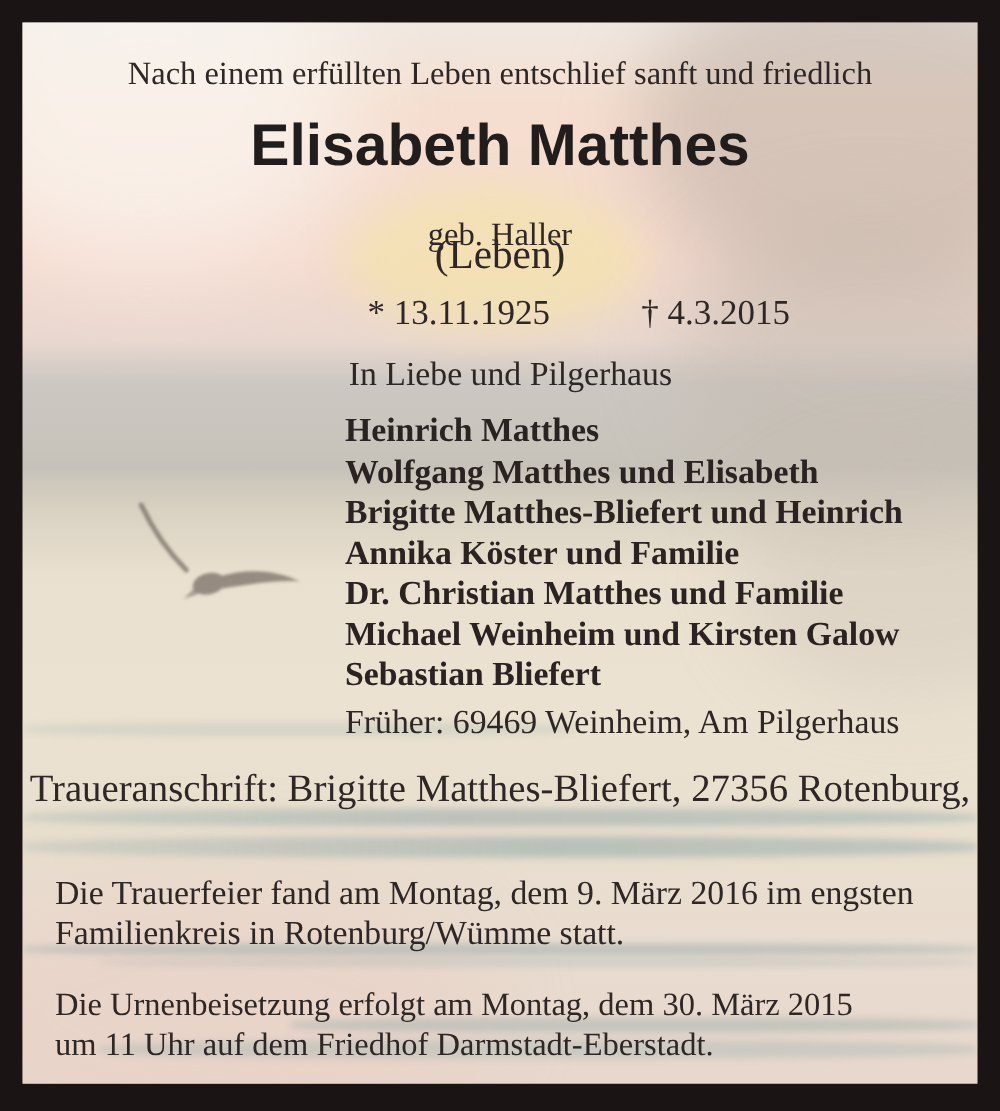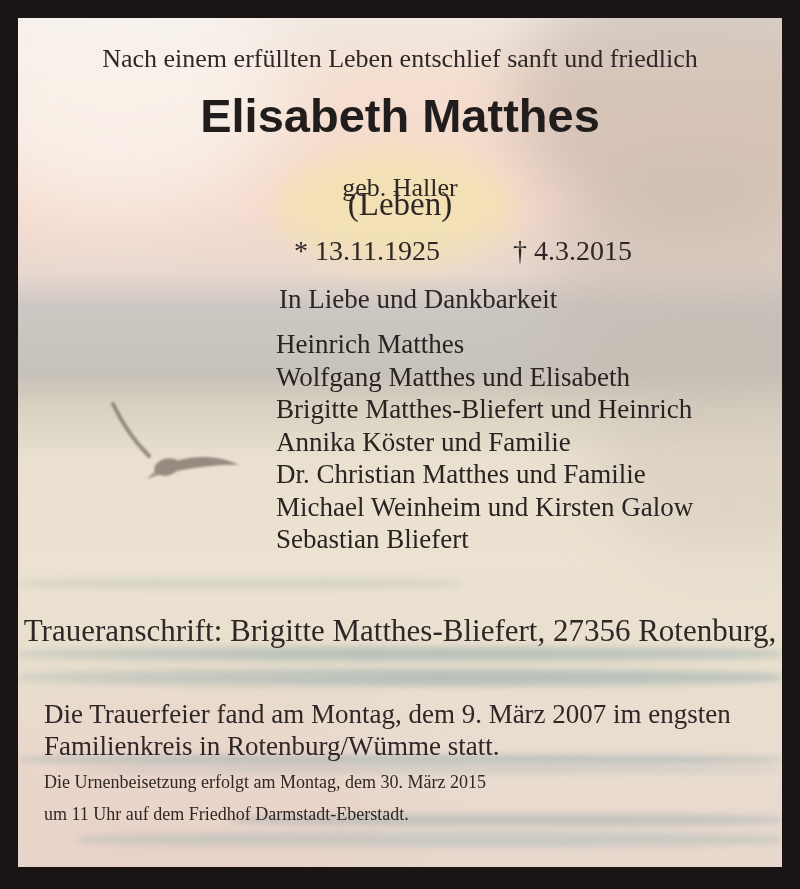--- a/index.html
+++ b/index.html
@@ -48,25 +48,25 @@
   .seagull{position:absolute;left:0;top:0;filter:blur(1.3px);pointer-events:none;}
   .txt{position:absolute;white-space:nowrap;}
   .center{left:0;right:0;text-align:center;}
   .intro{top:26px;font-size:26px;}
   .title{top:70px;font-family:"Liberation Sans","DejaVu Sans",sans-serif;font-weight:bold;font-size:47px;color:#211d1c;}
   .maiden{top:155px;font-size:26px;}
   .nickname{top:168px;font-size:33px;}
   .dates{top:217px;left:261px;font-size:28px;margin-left:15px;}
   .death-date{margin-left:73px;}
   .dedication{top:266px;left:261px;font-size:27px;}
-  .mourners{top:310px;left:258px;font-size:27px;font-weight:normal;line-height:32.5px;color:#2a2322;}
+  .mourners{top:310px;left:258px;font-size:27px;font-weight:bold;line-height:32.5px;color:#2a2322;}
   .former{top:544px;left:258px;font-size:27px;}
   .condolence{top:597px;font-size:31px;line-height:32.5px;}
   .funeral{top:681px;left:26px;font-size:27px;line-height:31.5px;}
-  .burial{top:749px;left:26px;font-size:18px;line-height:31.5px;}
+  .burial{top:770px;left:26px;font-size:26px;line-height:31.5px;}
 </style>
 </head>
 <body>
 
 <div class="frame">
   <div class="photo">
 
     <div class="layer glow-topleft"></div>
     <div class="layer cloud-right1"></div>
     <div class="layer cloud-right2"></div>
@@ -95,39 +95,40 @@
     <div class="txt center title">Elisabeth Matthes</div>
 
     <div class="txt center maiden">geb. Haller</div>
 
     <div class="txt center nickname">(Leben)</div>
 
     <div class="txt dates">
       <span>* 13.11.1925</span><span class="death-date">† 4.3.2015</span>
     </div>
 
-    <div class="txt dedication">In Liebe und Dankbarkeit</div>
+    <div class="txt dedication">In Liebe und Pilgerhaus</div>
 
     <div class="txt mourners">
       <div>Heinrich Matthes</div>
       <div>Wolfgang Matthes und Elisabeth</div>
       <div>Brigitte Matthes-Bliefert und Heinrich</div>
       <div>Annika Köster und Familie</div>
       <div>Dr. Christian Matthes und Familie</div>
       <div>Michael Weinheim und Kirsten Galow</div>
       <div>Sebastian Bliefert</div>
     </div>
 
+    <div class="txt former">Früher: 69469 Weinheim, Am Pilgerhaus</div>
 
     <div class="txt center condolence">
       <div>Traueranschrift: Brigitte Matthes-Bliefert, 27356 Rotenburg,</div>
     </div>
 
     <div class="txt funeral">
-      <div>Die Trauerfeier fand am Montag, dem 9. März 2007 im engsten</div>
+      <div>Die Trauerfeier fand am Montag, dem 9. März 2016 im engsten</div>
       <div>Familienkreis in Rotenburg/Wümme statt.</div>
     </div>
 
     <div class="txt burial">
       <div>Die Urnenbeisetzung erfolgt am Montag, dem 30. März 2015</div>
       <div>um 11 Uhr auf dem Friedhof Darmstadt-Eberstadt.</div>
     </div>
 
   </div>
 </div>

